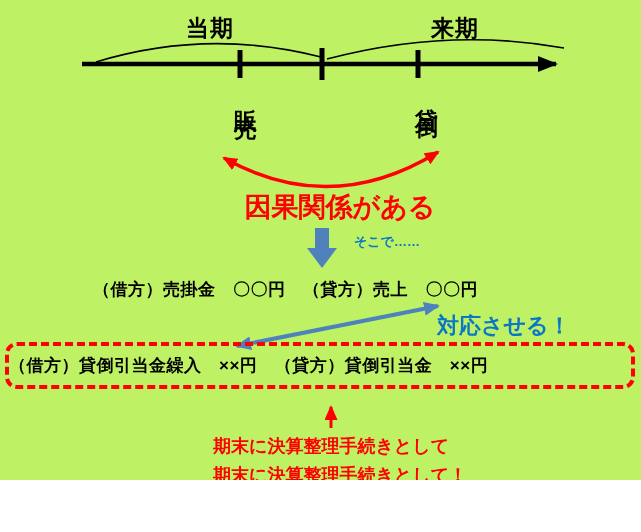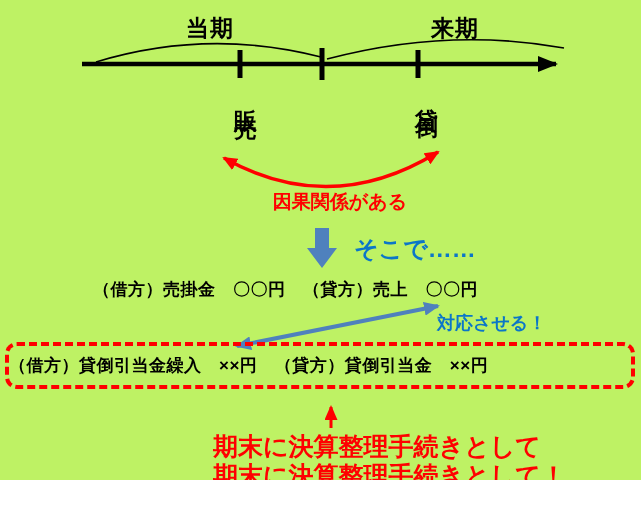--- a/index.html
+++ b/index.html
@@ -16,33 +16,33 @@
   .period-label{
     width:90px;text-align:center;
     font-size:23px;font-weight:600;letter-spacing:1px;
   }
   .vert-label{
     writing-mode:vertical-rl;text-orientation:upright;
     font-size:23px;font-weight:600;letter-spacing:8px;line-height:26px;
   }
   .causal-label{
     width:210px;text-align:center;
-    font-size:19px;font-weight:600;
+    font-size:27px;font-weight:600;
   }
-  .then-label{font-size:24px;font-weight:600;}
+  .then-label{font-size:13px;font-weight:600;}
   .entry-line{
     font-size:17px;font-weight:600;letter-spacing:0.5px;white-space:nowrap;
   }
-  .correspond-label{font-size:18px;font-weight:600;}
+  .correspond-label{font-size:22px;font-weight:600;}
   .entry-box{
     left:5px;top:342px;width:622px;height:39px;
     border:4px dashed #ff0000;border-radius:12px;
     display:flex;align-items:center;justify-content:flex-start;
   }
-  .note-block{left:213px;top:432px;font-size:25px;font-weight:600;line-height:29px;white-space:nowrap;}
+  .note-block{left:213px;top:432px;font-size:18px;font-weight:600;line-height:29px;white-space:nowrap;}
 </style>
 </head>
 <body>
 
 <div class="canvas">
 
   <svg class="svg-layer" viewBox="0 0 641 532" xmlns="http://www.w3.org/2000/svg">
     <defs>
       <marker id="headBlack" markerUnits="userSpaceOnUse" markerWidth="20" markerHeight="16" refX="18" refY="8" orient="auto">
         <path d="M0,0 L20,8 L0,16 Z" fill="#000000"></path>

